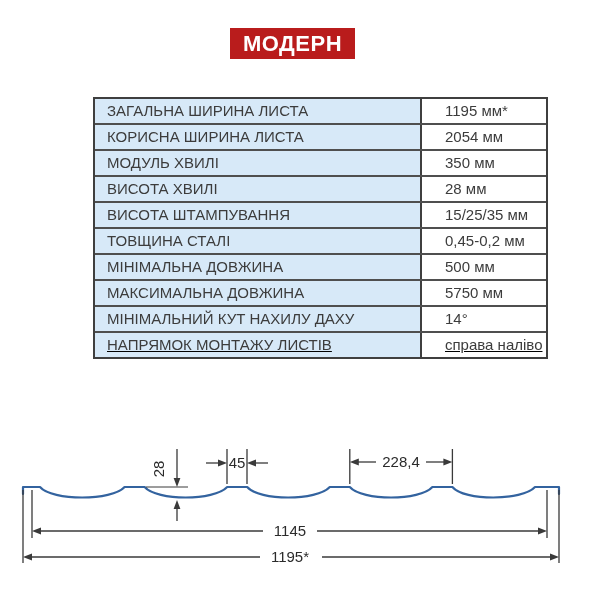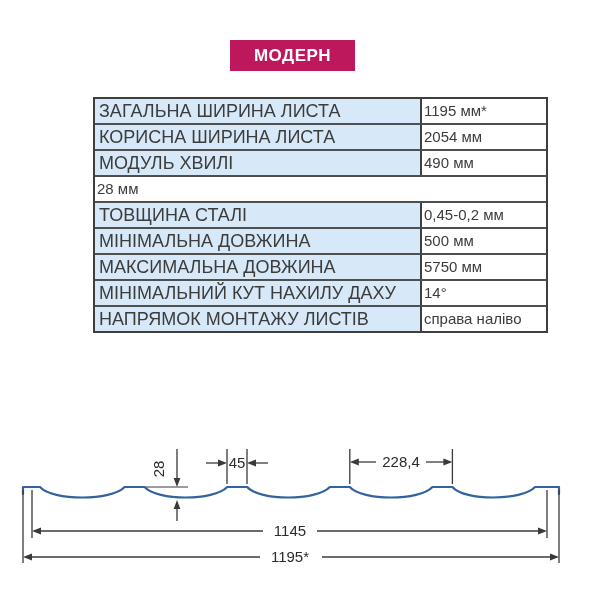--- a/index.html
+++ b/index.html
@@ -1,62 +1,67 @@
 <!DOCTYPE html>
 <html><head>
 <meta charset="utf-8">
 <style>
   html,body{margin:0;padding:0;}
   body{
     width:600px;height:600px;position:relative;background:#ffffff;
     font-family:"Liberation Sans", sans-serif;overflow:hidden;
   }
   .badge{
-    position:absolute;left:230px;top:40px;width:125px;height:31px;
-    background:#be185d;color:#ffffff;font-weight:bold;font-size:17px;
+    position:absolute;left:230px;top:28px;width:125px;height:31px;
+    background:#b91c1c;color:#ffffff;font-weight:bold;font-size:22px;
     line-height:31px;text-align:center;letter-spacing:0.5px;
   }
   .spec-table{
     position:absolute;left:93px;top:97px;width:455px;
     border:2px solid #3f3f3f;box-sizing:border-box;background:#ffffff;
   }
   .spec-row{display:flex;height:24px;border-bottom:2px solid #4f4f4f;}
-  .spec-row:last-child{border-bottom:none;}
+  .spec-row:last-child{border-bottom:none;text-decoration:underline;}
   .spec-label{
     width:327px;box-sizing:border-box;border-right:2px solid #3f3f3f;
-    background:#d7e9f8;color:#3c3c3c;font-size:18px;line-height:24px;
-    padding-left:4px;white-space:nowrap;overflow:hidden;
+    background:#d7e9f8;color:#3c3c3c;font-size:15px;line-height:24px;
+    padding-left:12px;white-space:nowrap;overflow:hidden;
   }
   .spec-value{
     flex:1;background:#ffffff;color:#3c3c3c;font-size:15px;line-height:24px;
-    padding-left:2px;white-space:nowrap;overflow:hidden;
+    padding-left:23px;white-space:nowrap;overflow:hidden;
   }
   .drawing{position:absolute;left:0;top:430px;width:600px;height:170px;}
   .dim-text{font-family:"Liberation Sans", sans-serif;font-size:15px;fill:#2b2b2b;}
 </style>
 </head>
 <body>
 
 <div class="badge">МОДЕРН</div>
 
 <div class="spec-table">
   <div class="spec-row">
     <div class="spec-label">ЗАГАЛЬНА ШИРИНА ЛИСТА</div>
     <div class="spec-value">1195 мм*</div>
   </div>
   <div class="spec-row">
     <div class="spec-label">КОРИСНА ШИРИНА ЛИСТА</div>
     <div class="spec-value">2054 мм</div>
   </div>
   <div class="spec-row">
     <div class="spec-label">МОДУЛЬ ХВИЛІ</div>
-    <div class="spec-value">490 мм</div>
+    <div class="spec-value">350 мм</div>
   </div>
   <div class="spec-row">
+    <div class="spec-label">ВИСОТА ХВИЛІ</div>
     <div class="spec-value">28 мм</div>
+  </div>
+  <div class="spec-row">
+    <div class="spec-label">ВИСОТА ШТАМПУВАННЯ</div>
+    <div class="spec-value">15/25/35 мм</div>
   </div>
   <div class="spec-row">
     <div class="spec-label">ТОВЩИНА СТАЛІ</div>
     <div class="spec-value">0,45-0,2 мм</div>
   </div>
   <div class="spec-row">
     <div class="spec-label">МІНІМАЛЬНА ДОВЖИНА</div>
     <div class="spec-value">500 мм</div>
   </div>
   <div class="spec-row">

